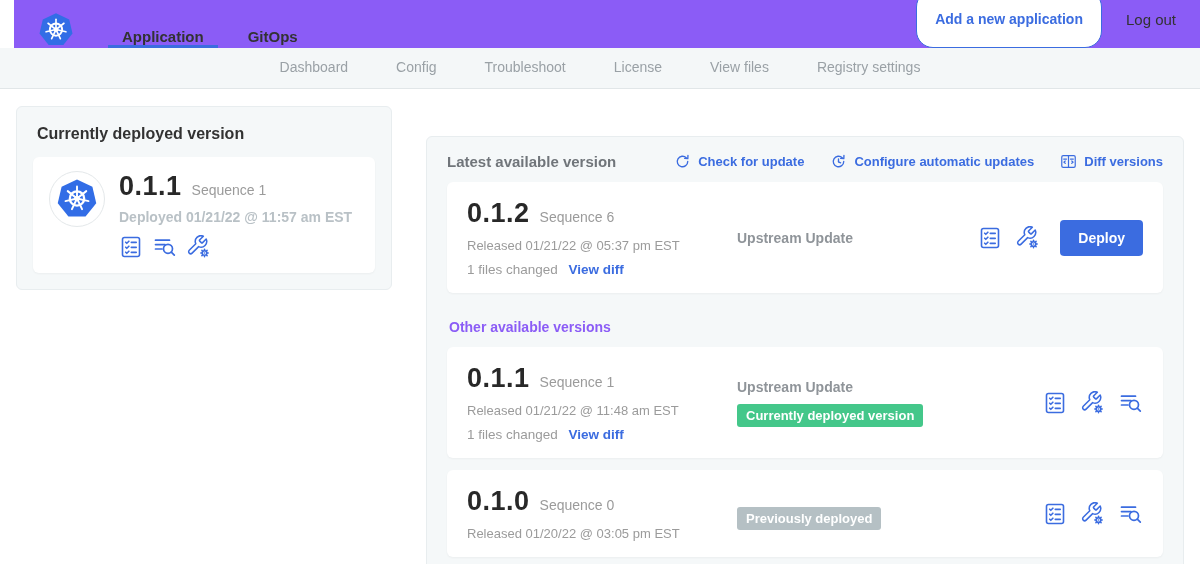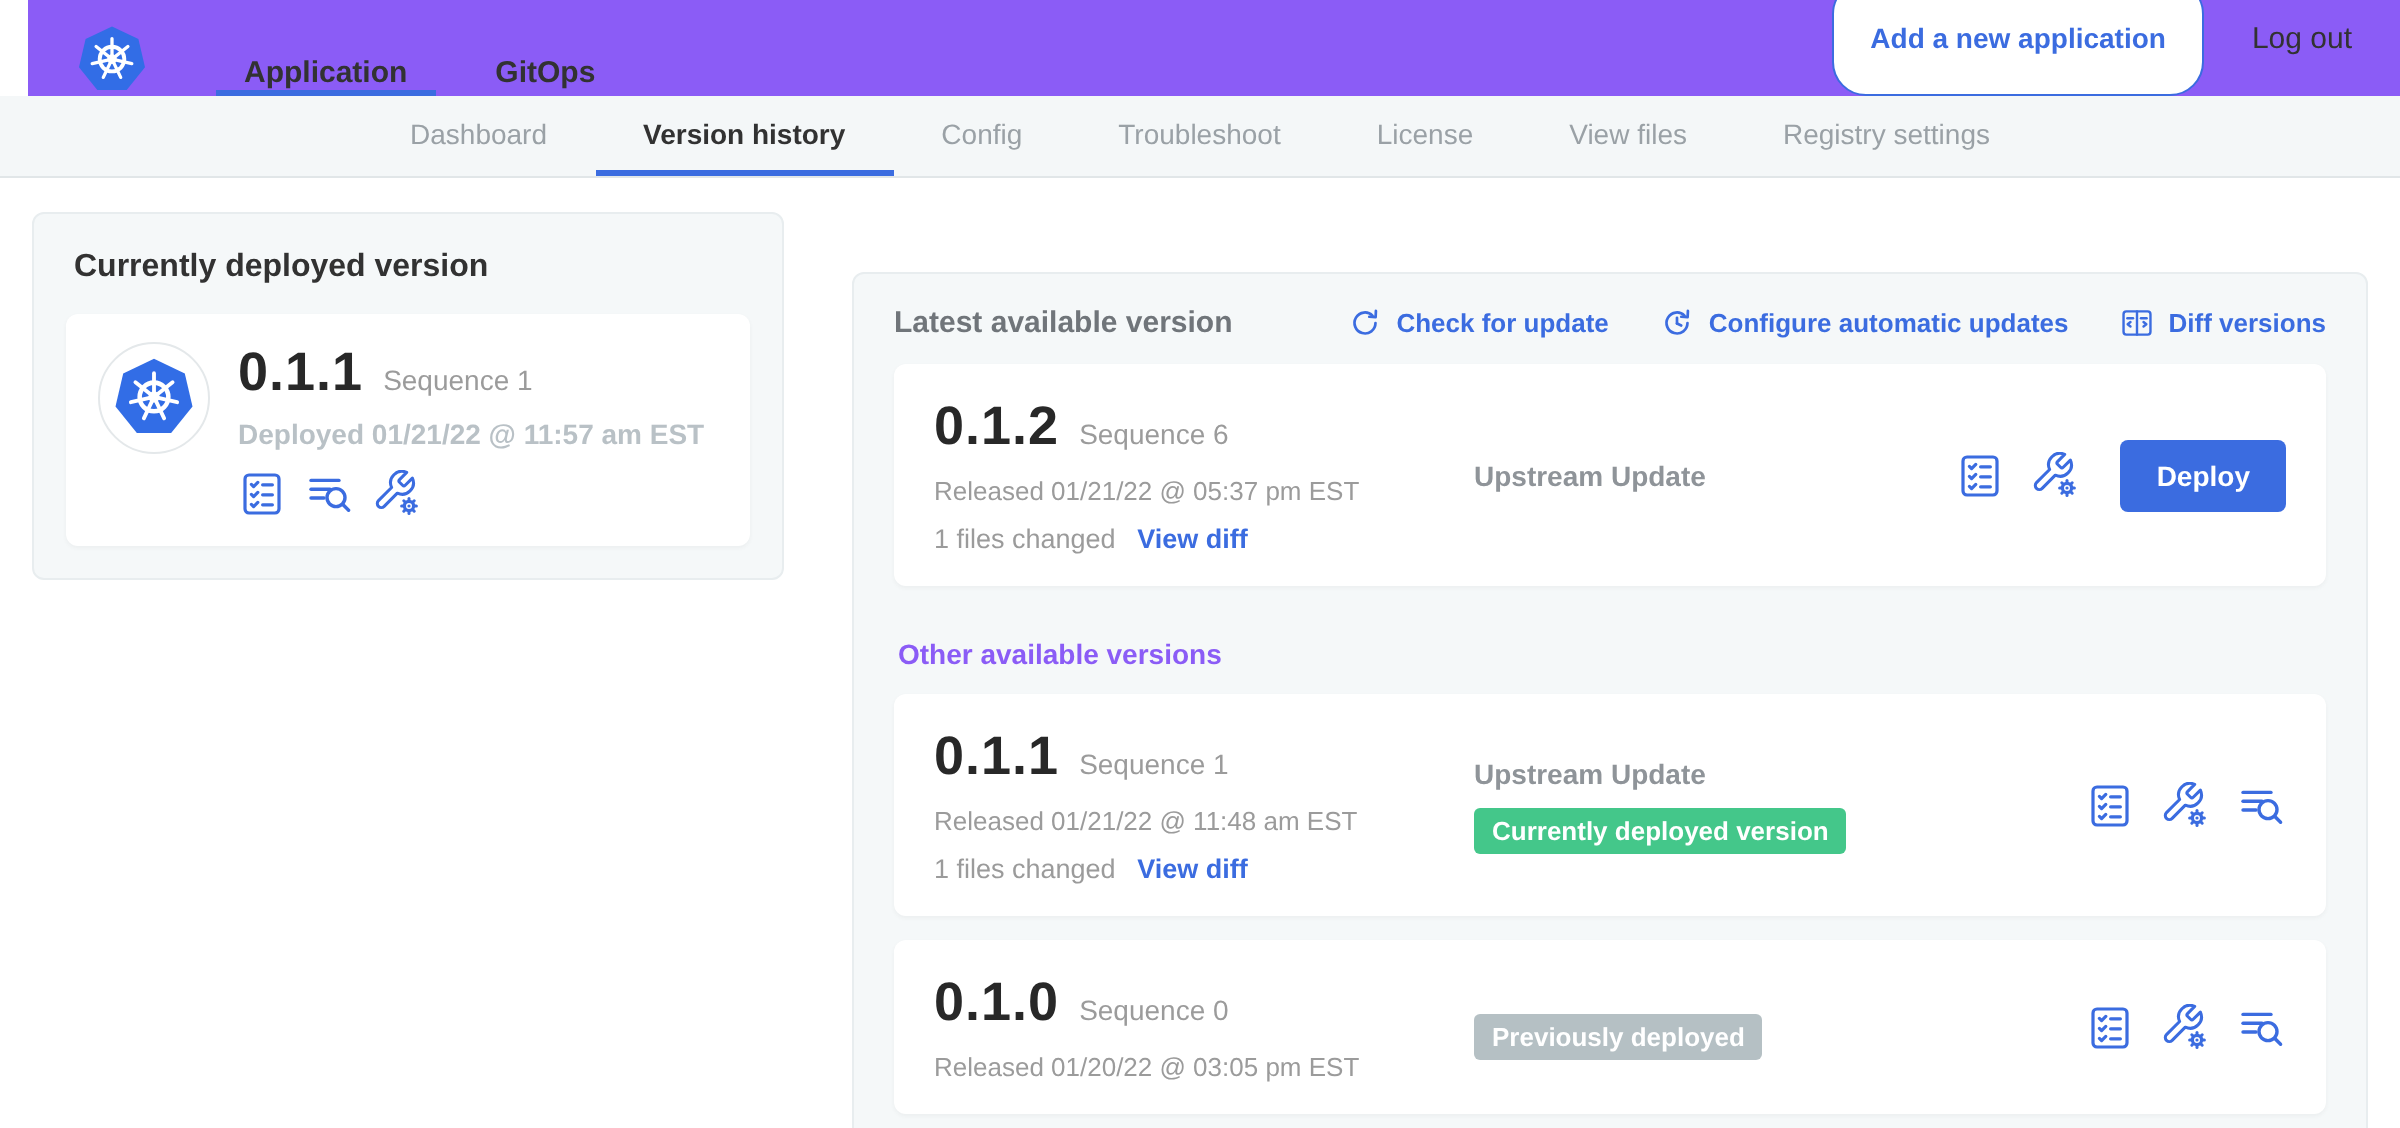--- a/index.html
+++ b/index.html
@@ -101,21 +101,20 @@
     <span>GitOps</span>
   </div>
   <div class="header-right">
     <button class="add-btn">Add a new application</button>
     <span class="logout">Log out</span>
   </div>
 </div>
 
 <div class="subnav">
   <div class="subnav-item">Dashboard</div>
-  <div class="subnav-item active">Version history</div>
   <div class="subnav-item">Config</div>
   <div class="subnav-item">Troubleshoot</div>
   <div class="subnav-item">License</div>
   <div class="subnav-item">View files</div>
   <div class="subnav-item">Registry settings</div>
 </div>
 
 <div class="main">
 
   <div class="panel left-panel">

